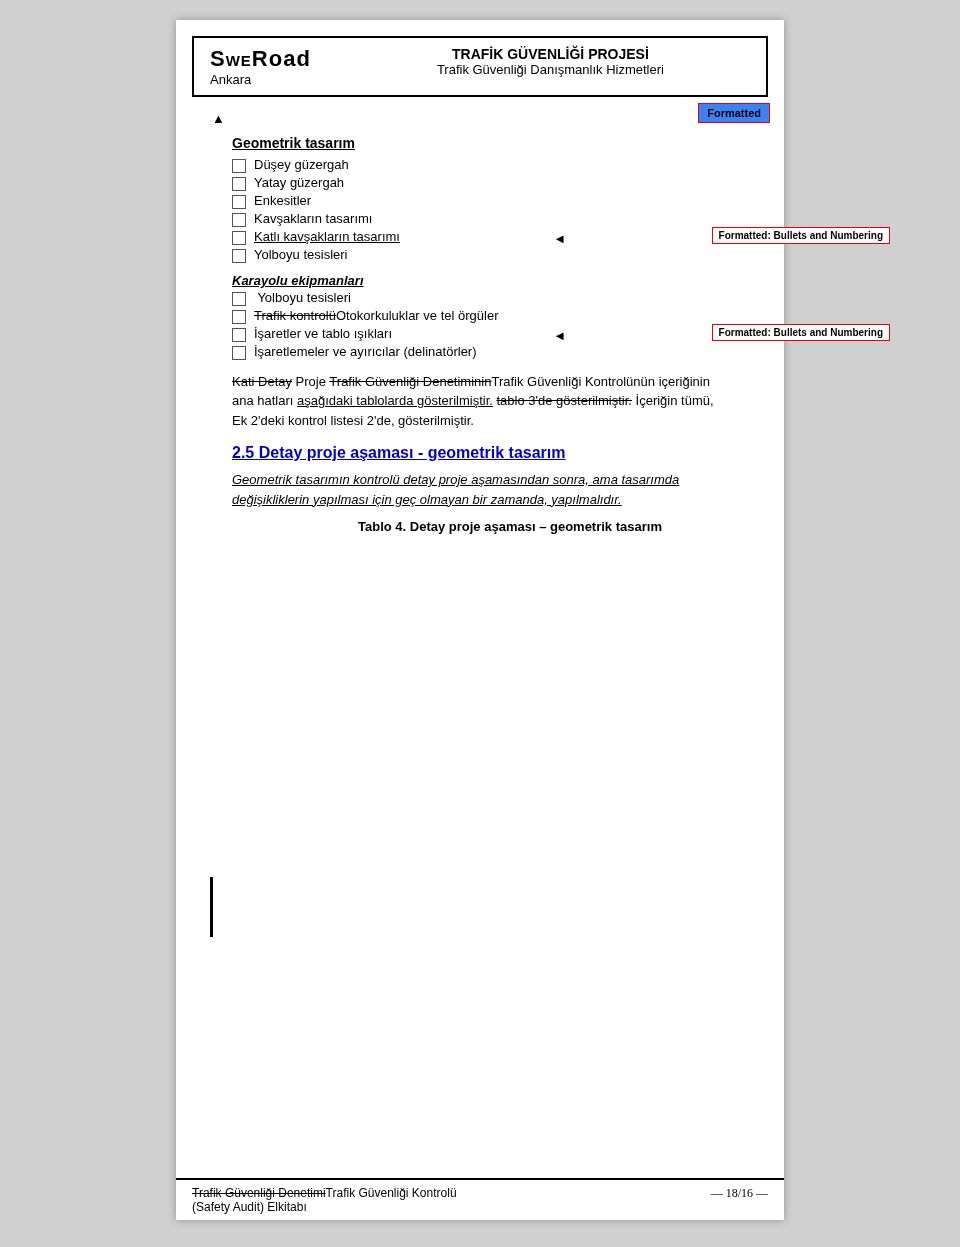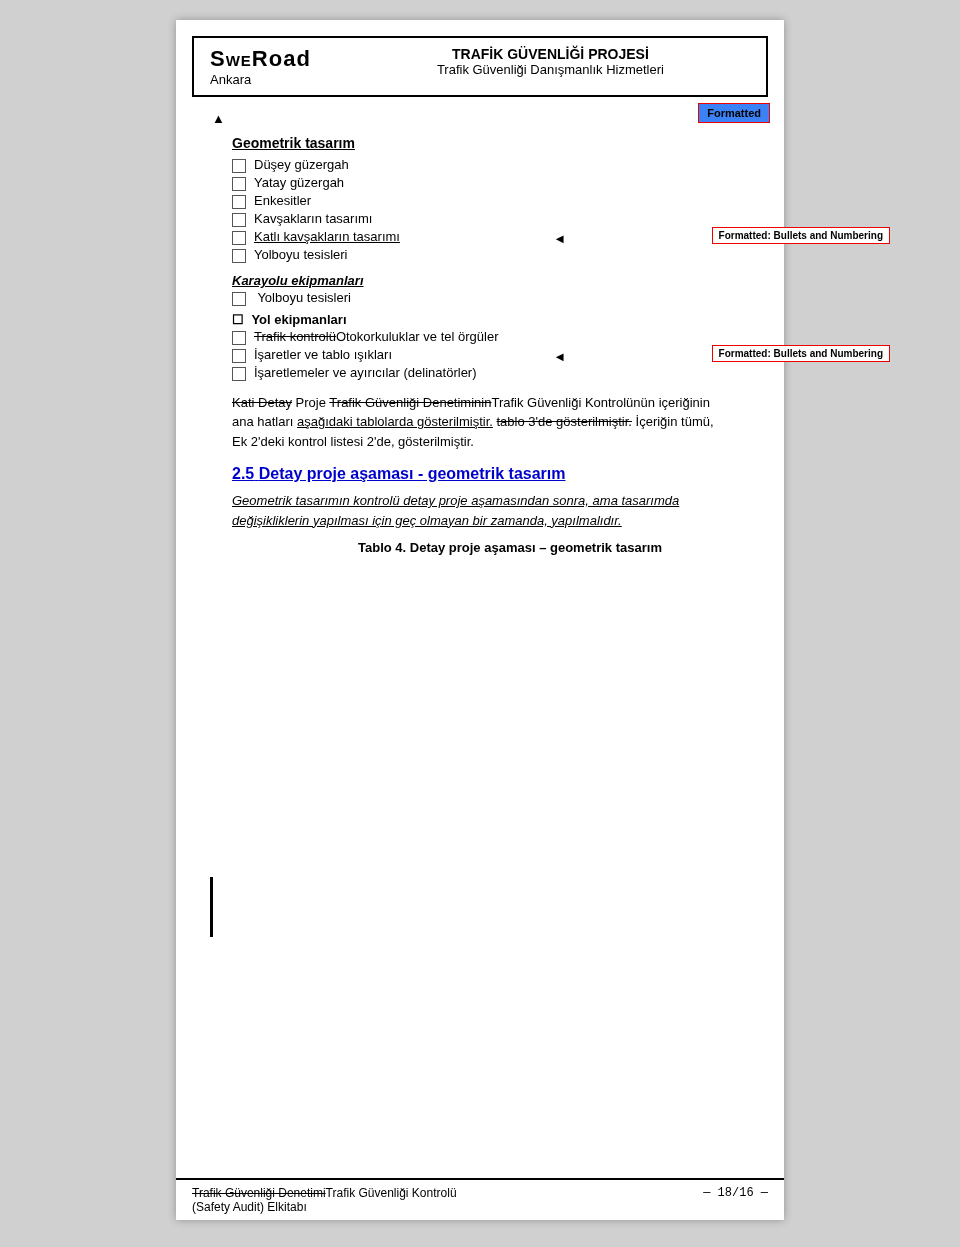--- a/index.html
+++ b/index.html
@@ -225,24 +225,20 @@
       </li>
     </ul>
 
     <div class="sub-section-label" style="margin-top:10px; font-weight:bold; font-style:italic; font-size:13px; text-decoration:underline;">Karayolu ekipmanları</div>
 
     <div style="font-size:13px; font-family:Arial,sans-serif; margin-bottom:2px; margin-left:0;">
       <span style="display:inline-block; width:14px; height:14px; border:1px solid #555; vertical-align:middle; margin-right:8px;"></span>
       <span>Yolboyu tesisleri</span>
     </div>
 
-    <div style="font-size:13px; font-family:Arial,sans-serif; font-weight:bold; margin-top:6px; margin-bottom:2px;">
-      <span style="display:inline-block; width:10px; margin-right:6px;">☐</span>
-      <span>Yol ekipmanları</span>
-    </div>
 
     <ul class="bullet-list">
       <li>
         <span class="bullet-icon"></span>
         <span><span class="strikethrough">Trafik kontrolü</span>Otokorkuluklar ve tel örgüler</span>
       </li>
       <li style="position:relative;">
         <span class="bullet-icon"></span>
         <span>İşaretler ve tablo ışıkları</span>
 
@@ -282,16 +278,16 @@
 
   </div>
 
   <div class="footer" style="position:absolute; bottom:0; left:0; right:0; border-top:2px solid #000; padding:6px 16px; display:flex; justify-content:space-between; align-items:flex-start;">
     <div style="font-size:12px; font-family:Arial, sans-serif;">
       <div>
         <span class="strikethrough">Trafik Güvenliği Denetimi</span><span>Trafik Güvenliği Kontrolü</span>
       </div>
       <div>(Safety Audit) Elkitabı</div>
     </div>
-    <div style="font-size:12px; font-family:Liberation Mono, monospace;">— 18/16 —</div>
+    <div style="font-size:12px; font-family:Liberation Serif, serif;">— 18/16 —</div>
   </div>
 
 </div>
 
 </body></html>

